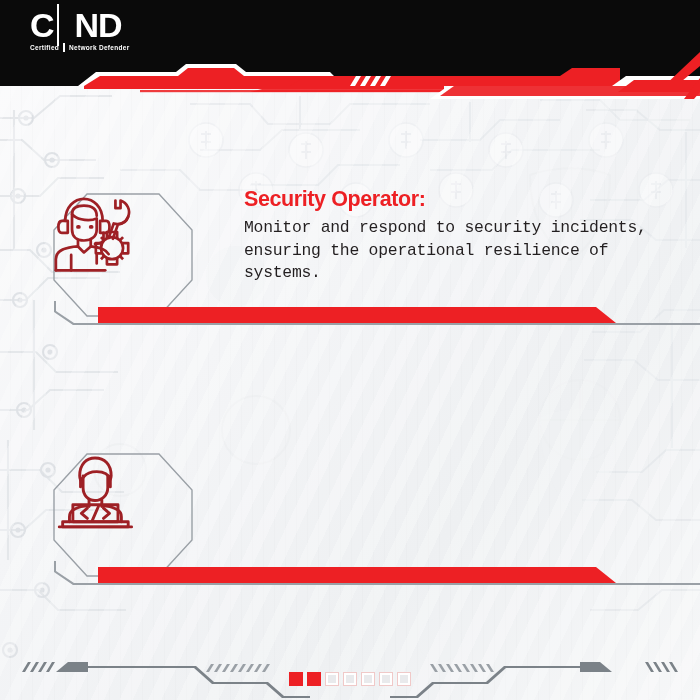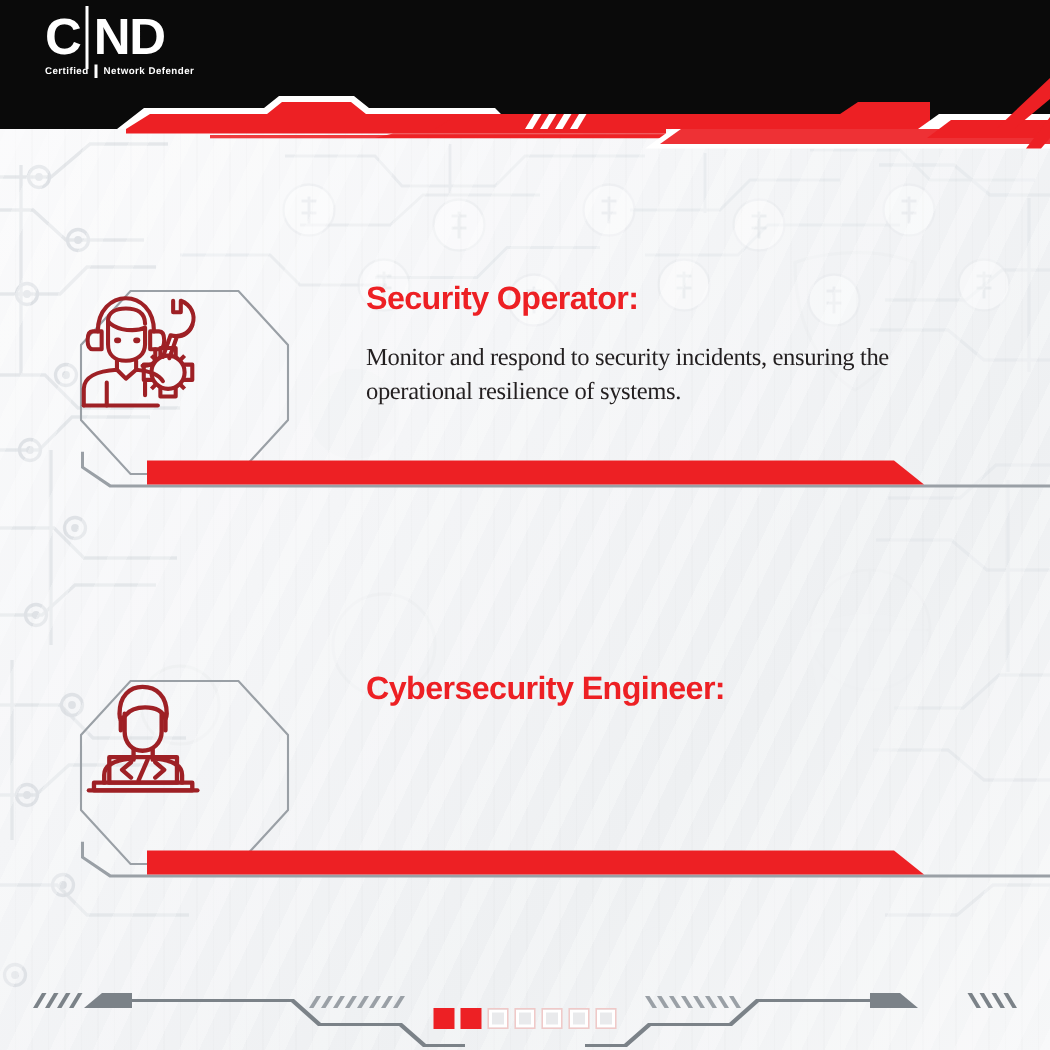--- a/index.html
+++ b/index.html
@@ -57,21 +57,21 @@
     color:#fff;
   }
   .cnd-row { display:flex; align-items:center; height:34px; }
   .cnd-c {
     font-size:34px; font-weight:bold; letter-spacing:-1px; line-height:34px;
     font-family:"Liberation Sans", sans-serif; color:#fff;
   }
   .cnd-div { width:2px; height:42px; background:#fff; margin:0 4px 0 3px; }
   .cnd-nd {
     font-size:34px; font-weight:bold; letter-spacing:-1px; line-height:34px;
-    font-family:"Liberation Sans", sans-serif; color:#fff;
+    font-family:"Liberation Sans", sans-serif; color:#fff;margin-left:12px;
   }
   .cnd-sub { display:flex; align-items:center; margin-top:1px; }
   .cnd-sub span {
     font-size:6.5px; font-weight:bold; letter-spacing:.3px;
     color:#fff; white-space:nowrap; font-family:"Liberation Sans", sans-serif;
   }
   .cnd-sub-div { width:2px; height:9px; background:#fff; margin:0 4px; }
 
   .logo-ecc {
     position:absolute; right:22px; top:14px;
@@ -113,22 +113,22 @@
     font-weight:bold;
     letter-spacing:-.4px;
     line-height:26px;
     font-family:"Liberation Sans", sans-serif;
   }
   .card-desc {
     color:#231f20;
     font-size:16.4px;
     line-height:22.5px;
     letter-spacing:-.25px;
-    margin-top:15px;
-    font-family:Liberation Serif, serif;
+    margin-top:5px;
+    font-family:Liberation Mono, monospace;
   }
 
   .card-rule { position:absolute; left:0; top:0; width:700px; height:26px; }
 
   
   #footer-hud { position:absolute; left:0; bottom:0; width:700px; height:70px; z-index:4; }
 
   .pager {
     position:absolute; left:0; bottom:14px; width:700px;
     display:flex; justify-content:center; align-items:center; gap:4px;
@@ -373,21 +373,20 @@
 
         <g fill="none" stroke="#9e2025" stroke-width="3.4" stroke-linecap="round" stroke-linejoin="round">
           <path d="M 41 66 L 34 72 L 41 78"></path>
           <path d="M 60 66 L 67 72 L 60 78"></path>
           <path d="M 54 64 L 47 80"></path>
         </g>
       </svg>
     </div>
 
     <div class="card-body">
-      <div class="card-title">Cybersecurity Engineer:</div>
     </div>
 
     <svg class="card-rule" style="top:115px;" viewBox="0 0 700 26" preserveAspectRatio="none">
       <path d="M 40 0 L 40 10 L 58 22 L 700 22 L 700 24 L 57 24 L 38 11 L 38 0 Z" fill="#9aa0a6"></path>
       <path d="M 82 6 L 580 6 L 600 22 L 82 22 Z" fill="#ed2024"></path>
     </svg>
   </div>
 
   <svg id="footer-hud" viewBox="0 0 700 70" preserveAspectRatio="none">
     <g fill="#7b8288">

